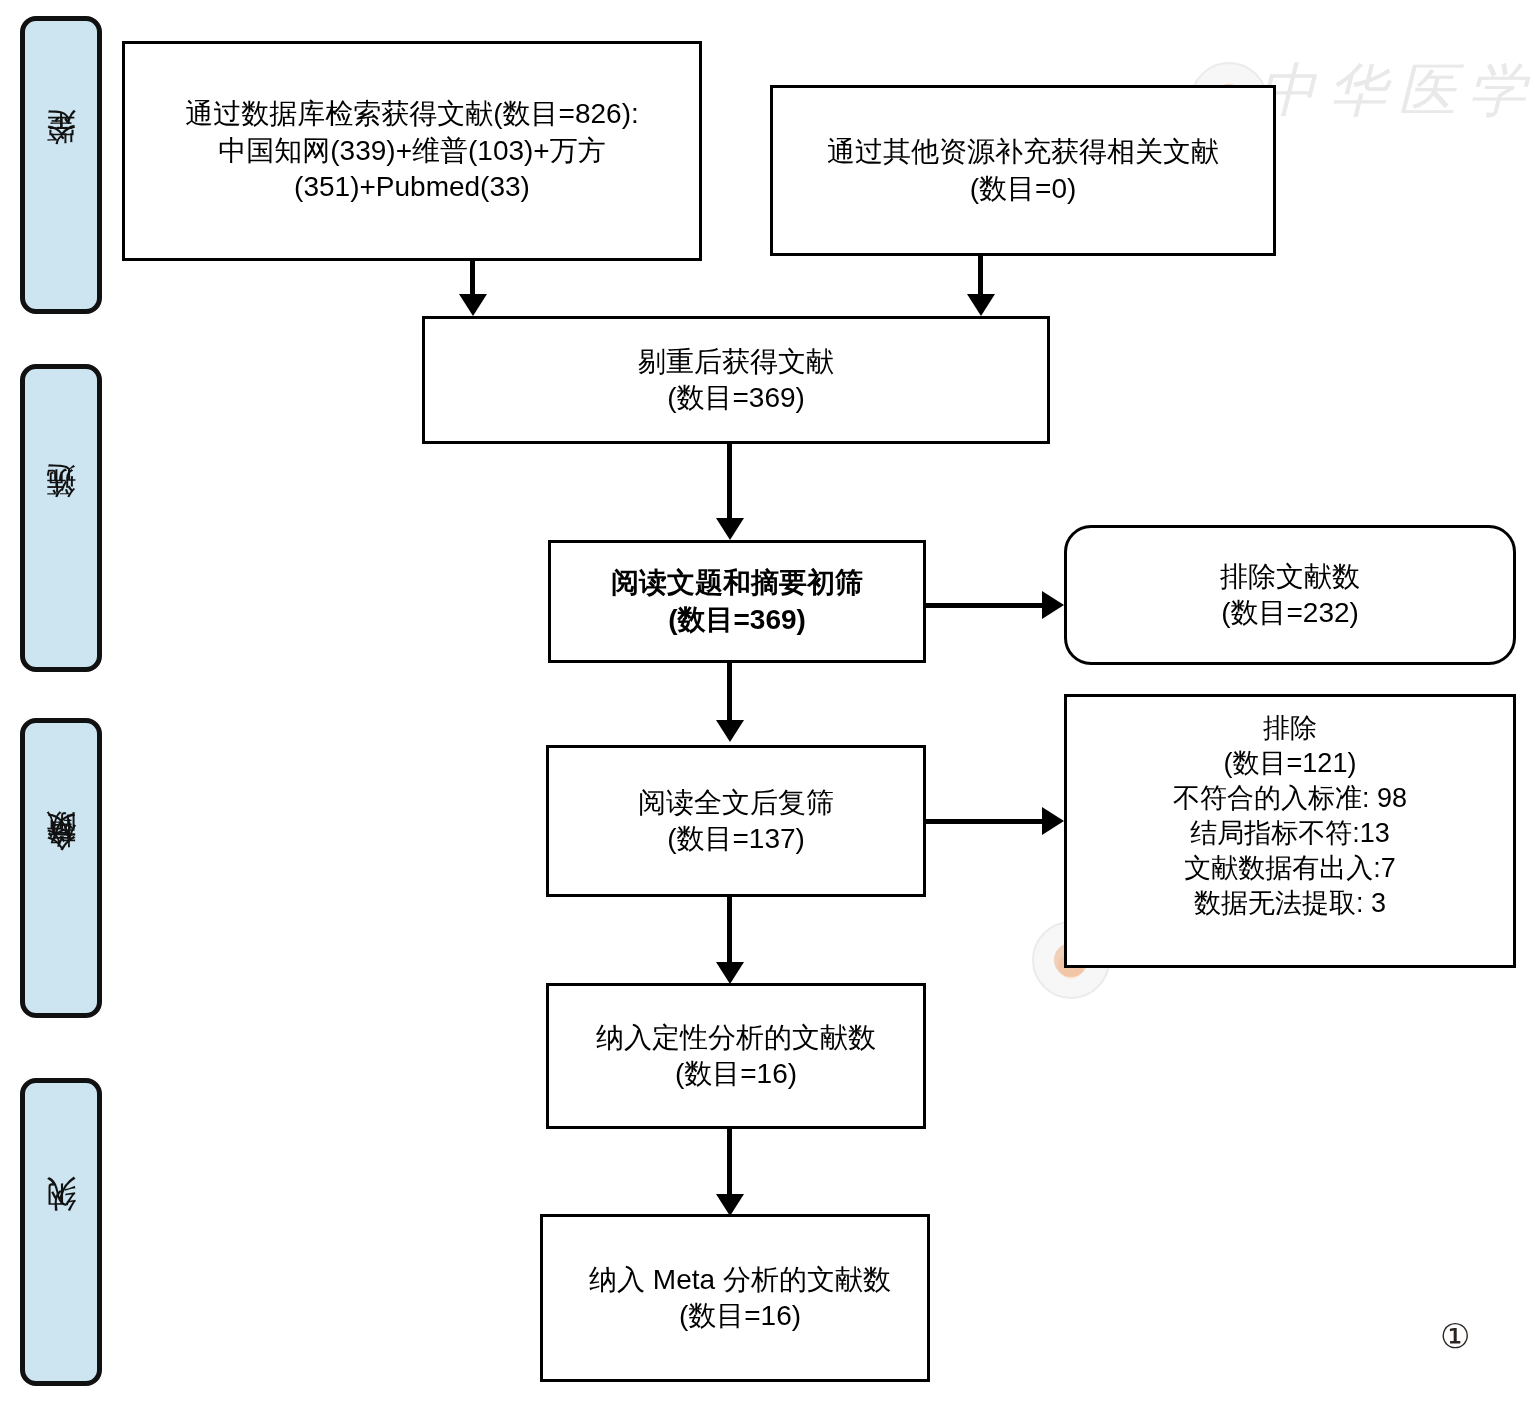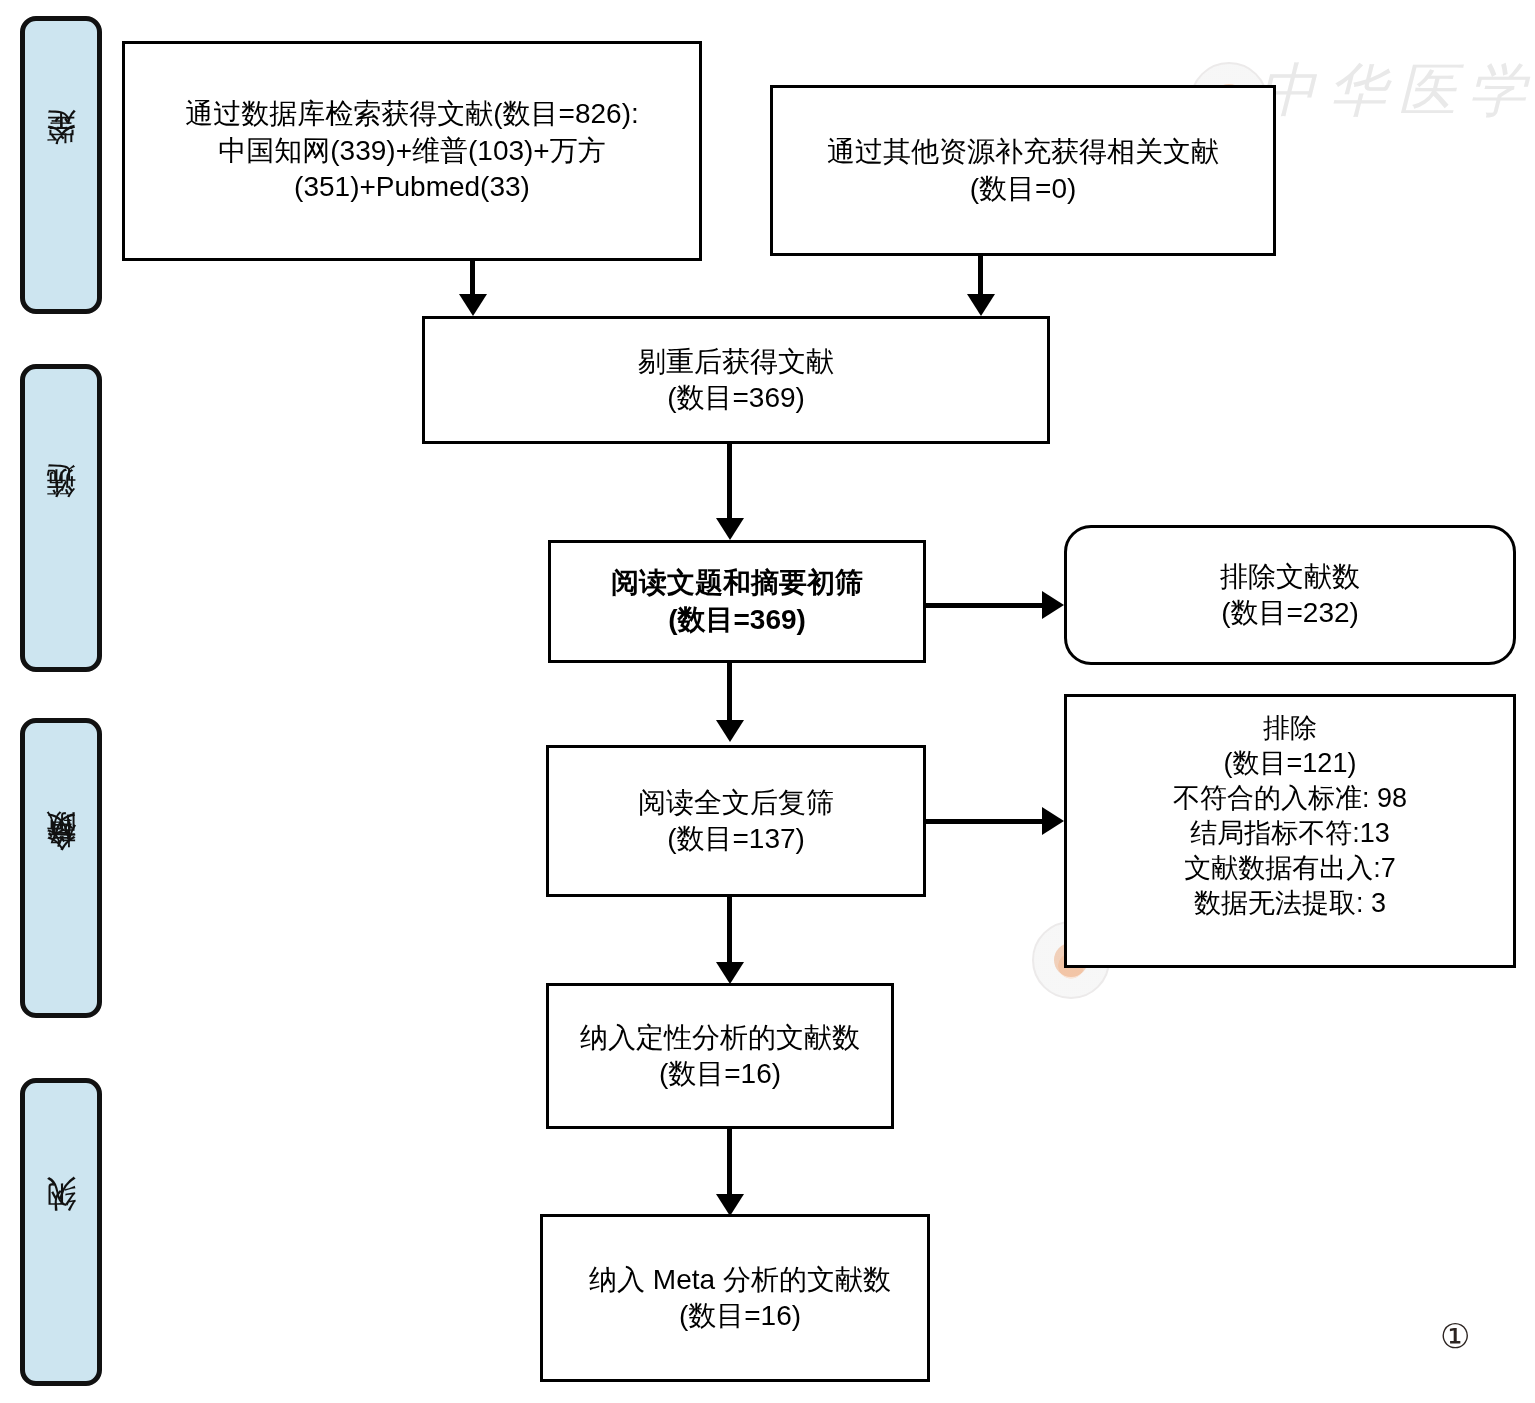--- a/index.html
+++ b/index.html
@@ -220,21 +220,21 @@
     <span class="ln">文献数据有出入:7</span>
     <span class="ln">数据无法提取: 3</span>
   </div>
 
   <div class="hline" style="left:924px; top:819px; width:122px;"></div>
   <div class="arrow-right" style="left:1042px; top:807px;"></div>
 
   <div class="vline" style="left:727px; top:897px; height:68px;"></div>
   <div class="arrow-down" style="left:716px; top:962px;"></div>
 
-  <div class="node" style="left:546px; top:983px; width:348px; height:146px;">
+  <div class="node" style="left:546px; top:983px; width:380px; height:146px;">
     <span class="ln">纳入定性分析的文献数</span>
     <span class="ln">(数目=16)</span>
   </div>
 
   <div class="vline" style="left:727px; top:1129px; height:68px;"></div>
   <div class="arrow-down" style="left:716px; top:1194px;"></div>
 
   <div class="node" style="left:540px; top:1214px; width:390px; height:168px;padding-left:20px;">
     <span class="ln">纳入 Meta 分析的文献数</span>
     <span class="ln">(数目=16)</span>

